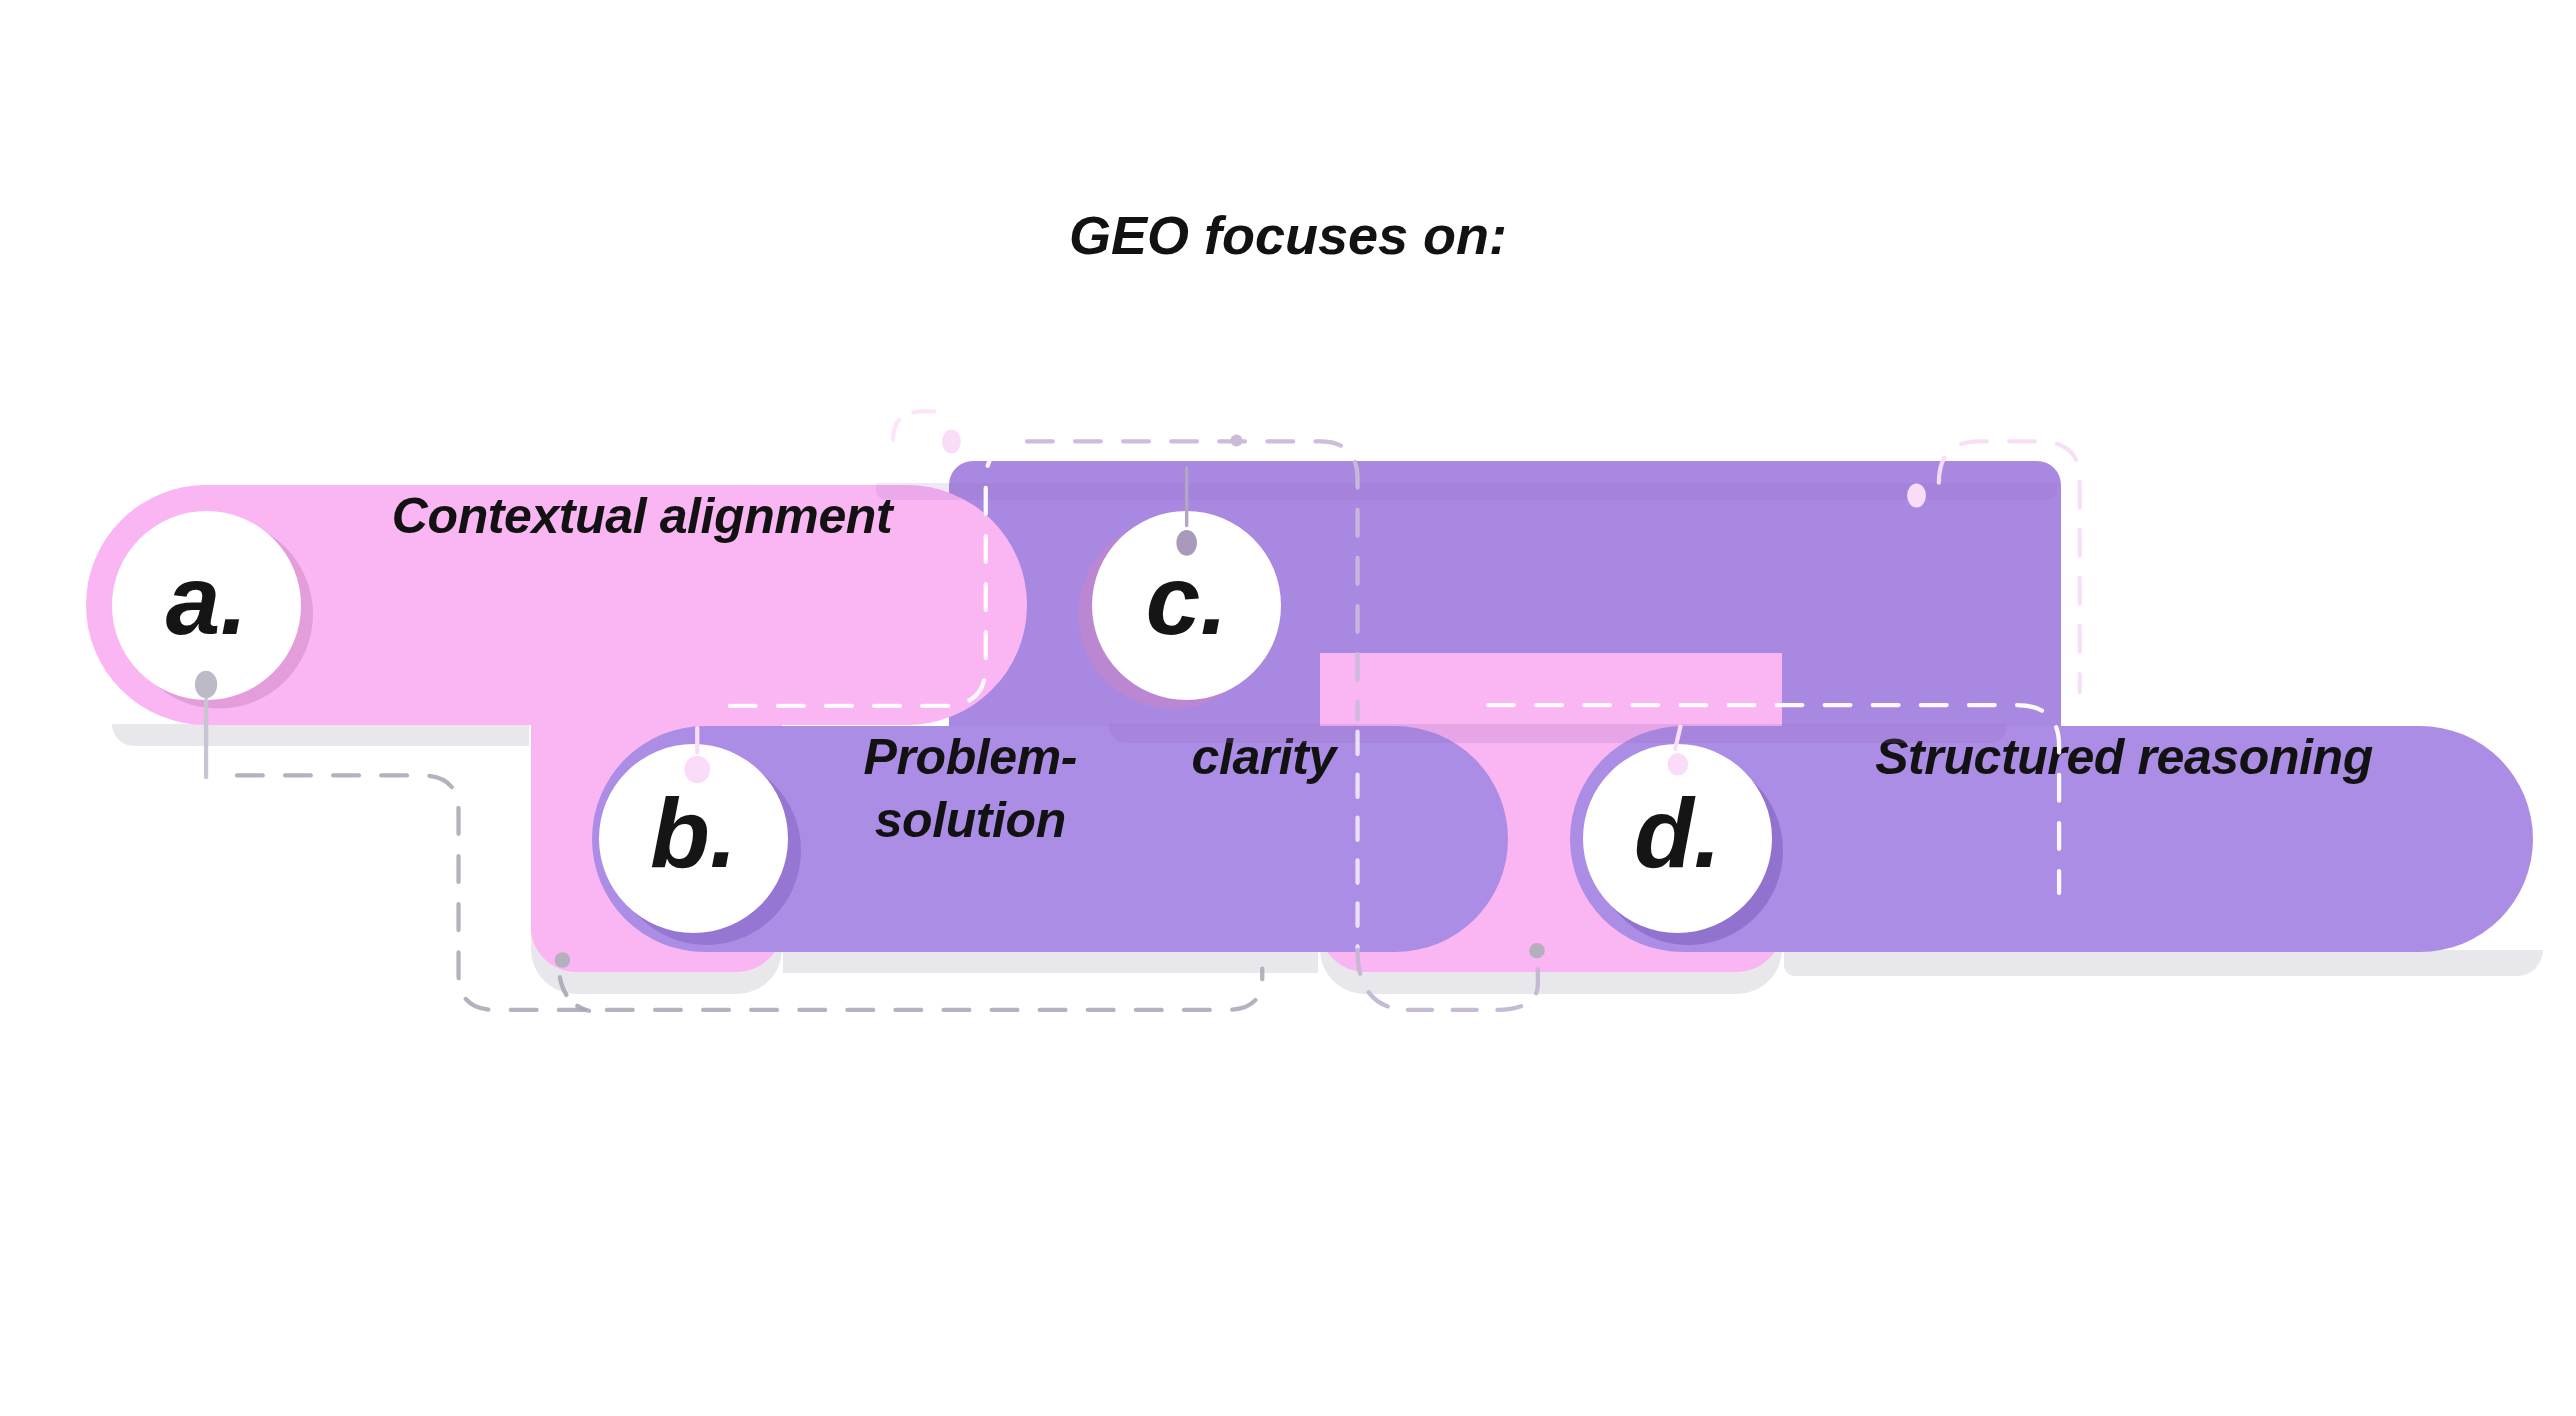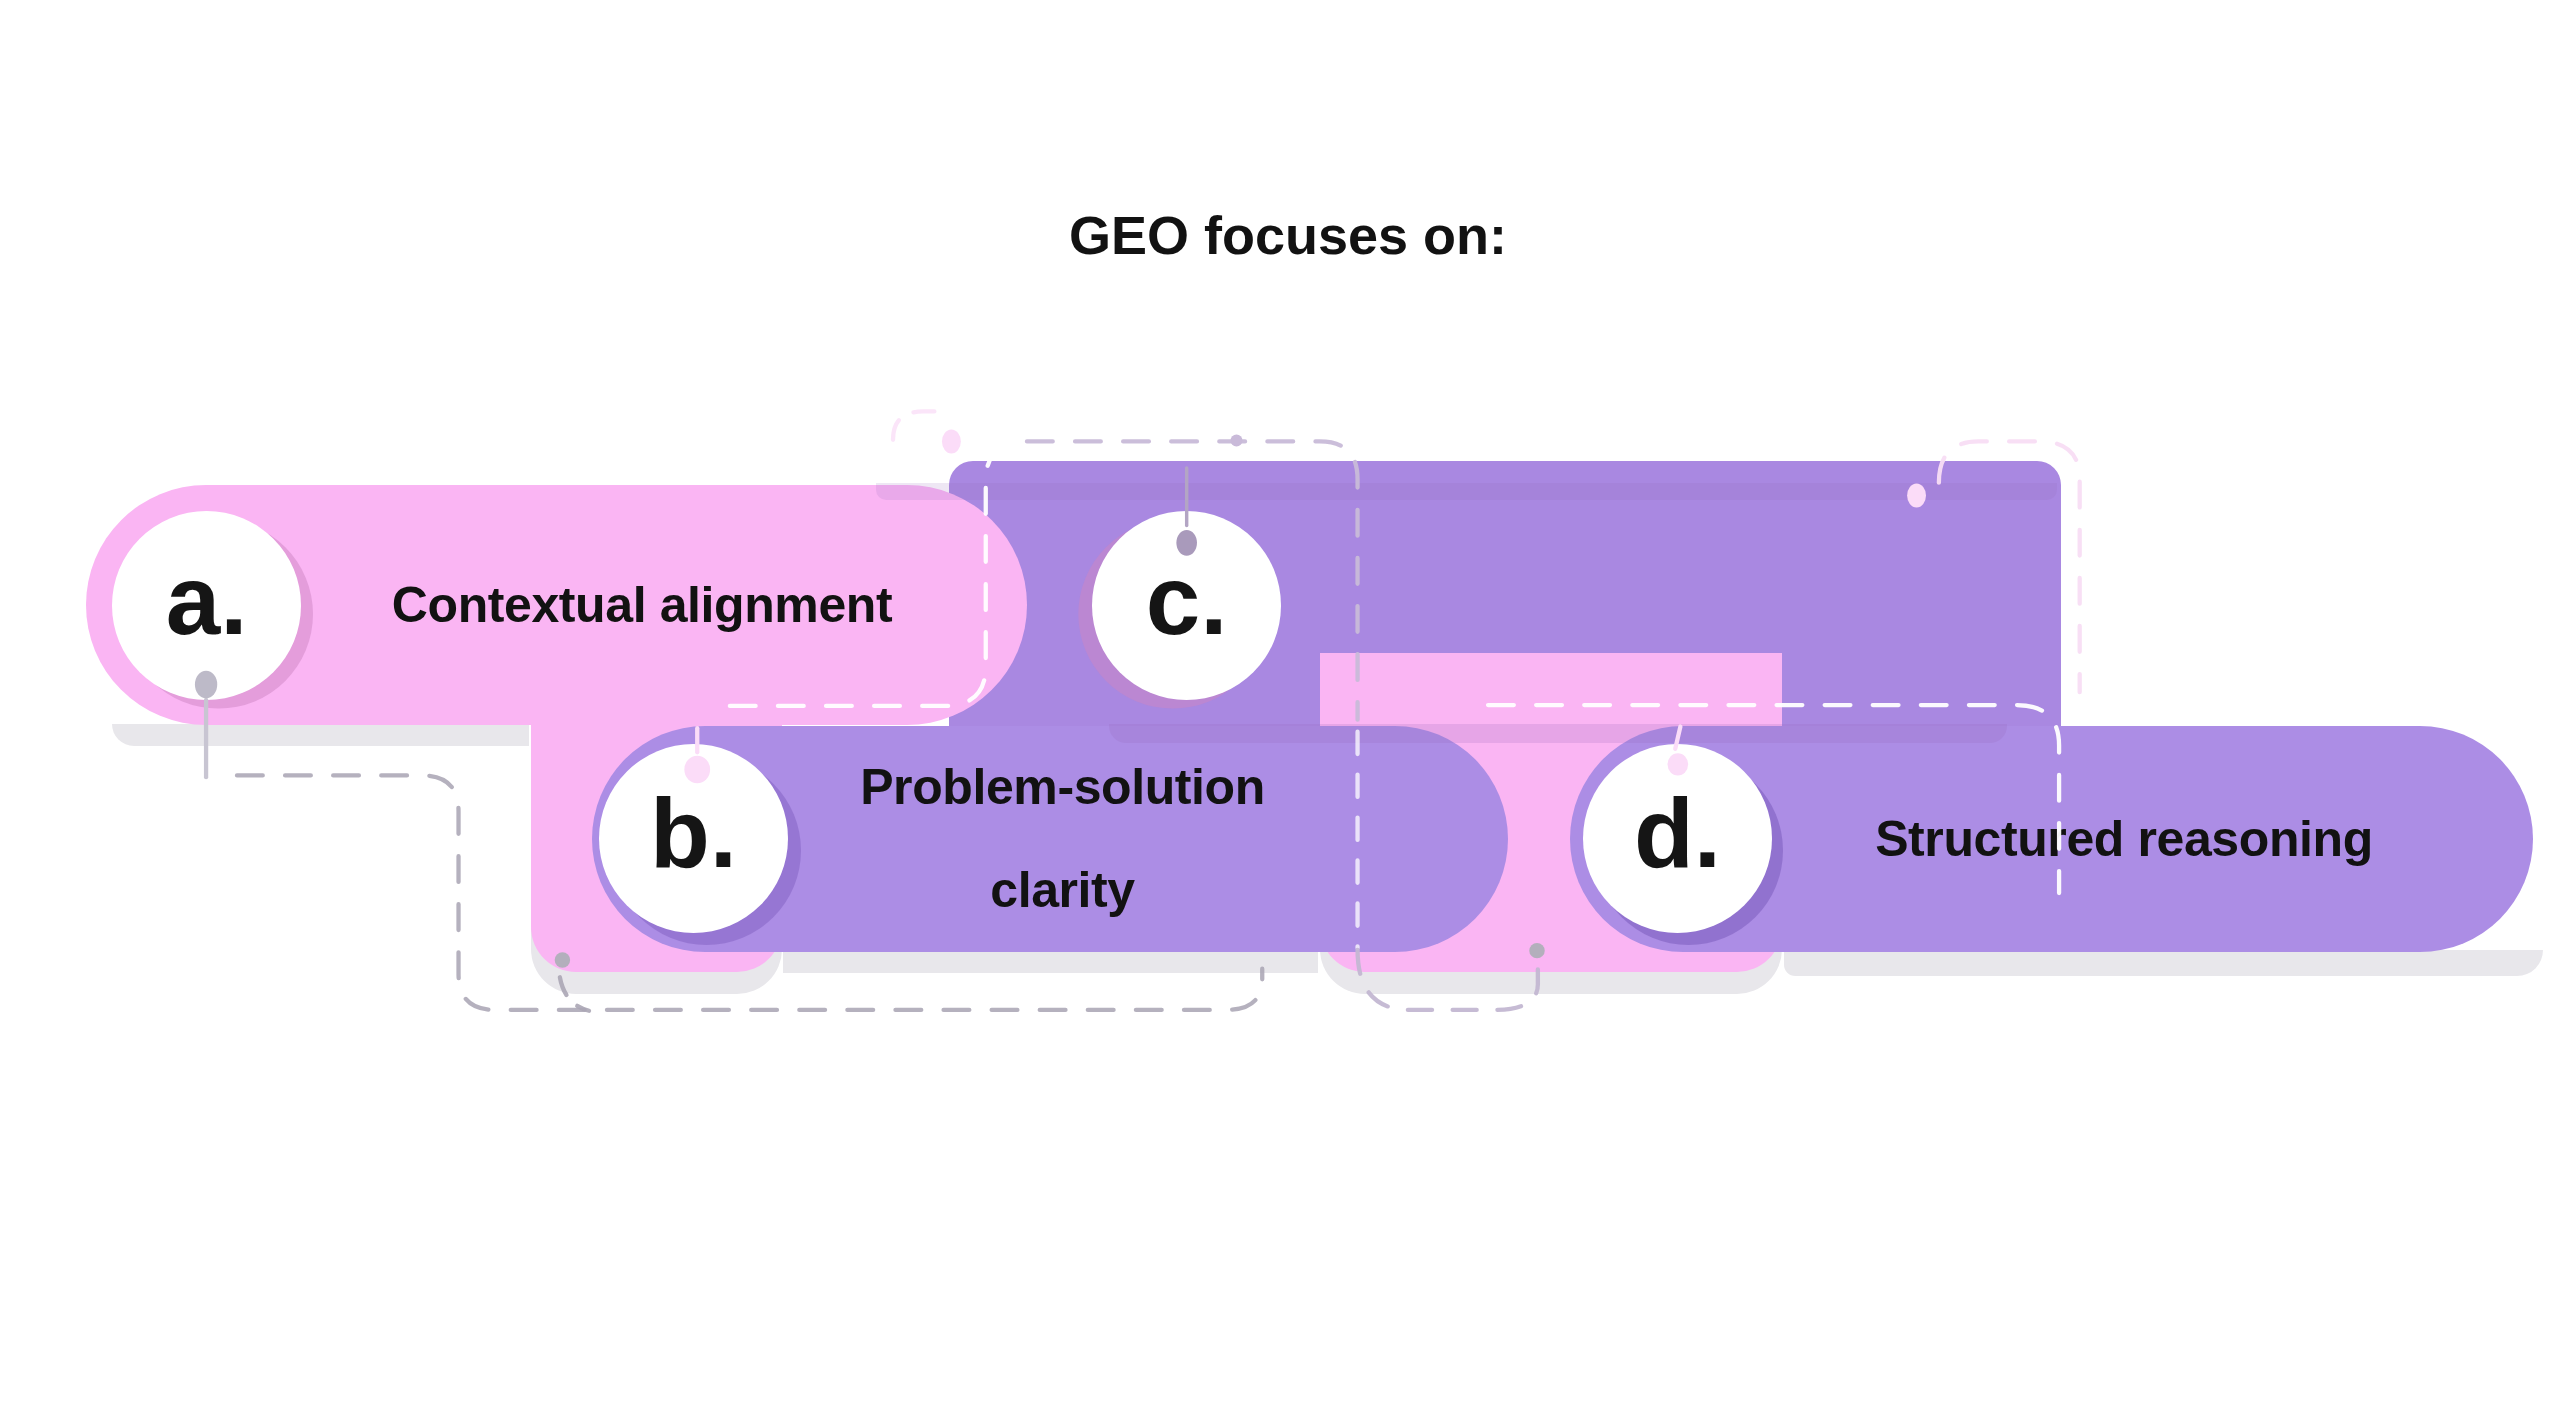--- a/index.html
+++ b/index.html
@@ -1,20 +1,21 @@
 <!DOCTYPE html>
 <html style="--pink: #FAB5F3; --purple: #AC8DE5; --band-purple: #A988E1; --pale-pink: #FBDCF8; --shadow-gray: #E8E7EB; --dash-gray: #A8A3B3; --dash-lavender: #C8BBD8; --text: #121212; --background: #FFFFFF;font-size:13.7px"><head>
 <meta charset="utf-8">
 <style>
   html,body{margin:0;padding:0;background:#fff;}
   #canvas{
     position:relative;width:2576px;height:1417px;overflow:hidden;
     background:var(--background,#fff);
     font-family:"Liberation Sans","DejaVu Sans",sans-serif;
     color:var(--text,#121212);
+    font-style:italic;
   }
   .title{
     position:absolute;left:0;right:0;top:204px;text-align:center;
     font-size:54px;font-weight:800;letter-spacing:0px;color:var(--text,#121212);
   }
   
   .band{
     position:absolute;left:949px;top:461px;width:1112px;height:303px;
     background:var(--band-purple,#A988E1);border-radius:24px 24px 0 0;z-index:1;
   }
@@ -29,21 +30,21 @@
   .shadow-d{left:1784px;top:950px;width:759px;height:26px;border-radius:0 0 39px 17px;}
   
   .pill{position:absolute;z-index:4;display:block;}
   .pill-pink{background:var(--pink,#FAB5F3);}
   .pill-purple{background:var(--purple,#AC8DE5);}
   .pill-a{left:86px;top:485px;width:941px;height:240px;border-radius:120px;}
   .pill-c{left:1103px;top:485px;width:906px;height:240px;border-radius:120px;}
   .pill-b{left:592px;top:726px;width:916px;height:226px;border-radius:113px;}
   .pill-d{left:1570px;top:726px;width:963px;height:226px;border-radius:113px;}
   .pill-text{
-    position:absolute;top:0;bottom:0;display:flex;flex-direction:column;
+    position:absolute;top:0;bottom:0;display:flex;flex-direction:row;
     justify-content:center;text-align:center;
     font-size:50px;font-weight:800;line-height:1.26;color:var(--text,#121212);
     letter-spacing:-0.4px;
   }
   .pill-a .pill-text{left:223px;right:52px;}
   .pill-b .pill-text{left:197px;right:172px;gap:40px;}
   .pill-c .pill-text{left:240px;right:34px;}
   .pill-d .pill-text{left:197px;right:52px;}
   
   .dusty{position:absolute;z-index:5;pointer-events:none;}

